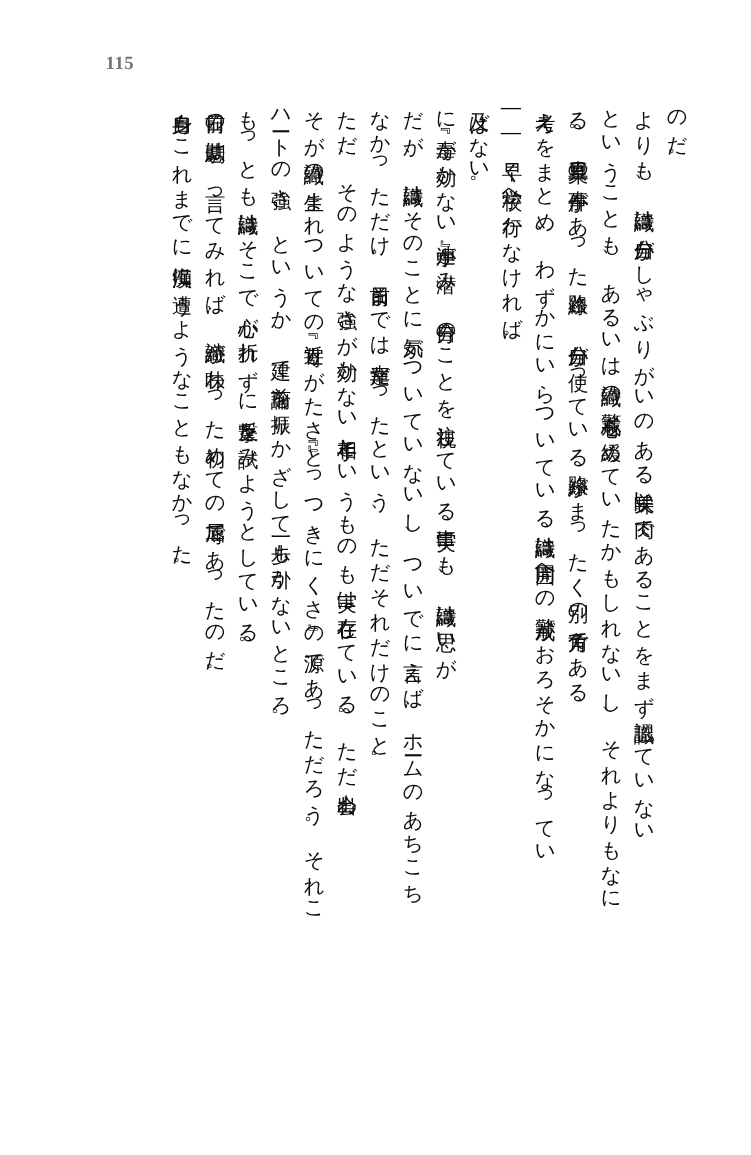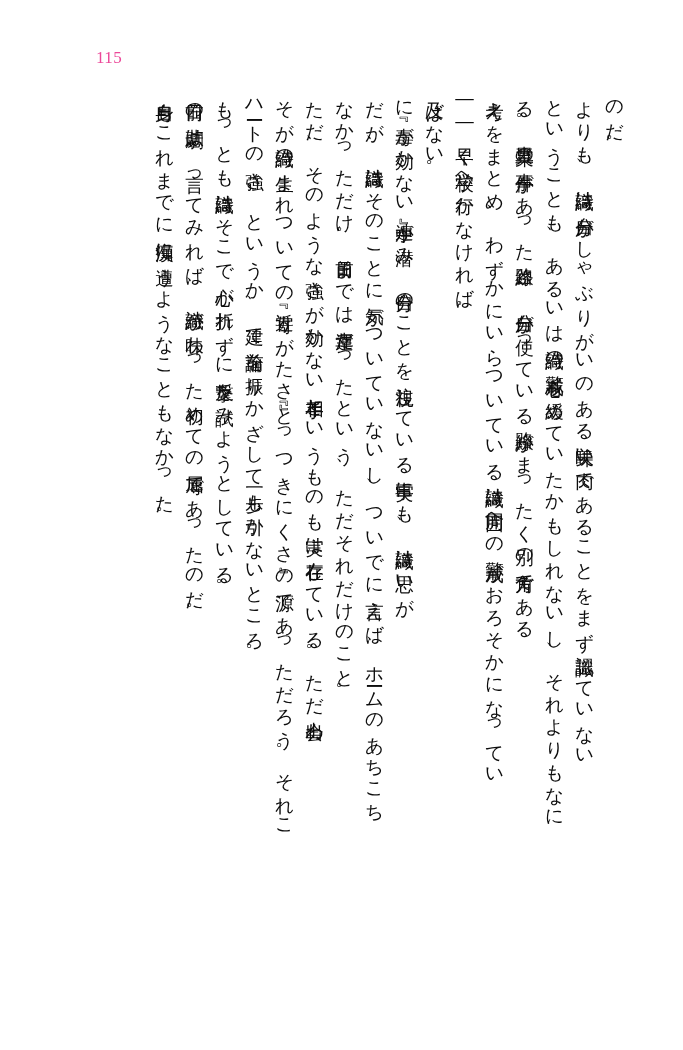--- a/index.html
+++ b/index.html
@@ -15,22 +15,23 @@
     overflow: hidden;
     font-family: "DejaVu Serif", "Liberation Serif", serif;
     color: #111111;
   }
   .page-number {
     position: absolute;
     top: 48px;
     left: 96px;
     font-size: 17px;
     letter-spacing: 0.5px;
-    color: #ec4899;
+    color: #737373;
     font-family: "Liberation Serif", "DejaVu Serif", serif;
+    font-weight: bold;
   }
   
   .vtext {
     position: absolute;
     top: 88px;
     right: 60px;
     left: 70px;
     height: 900px;
     display: flex;
     flex-direction: row;

